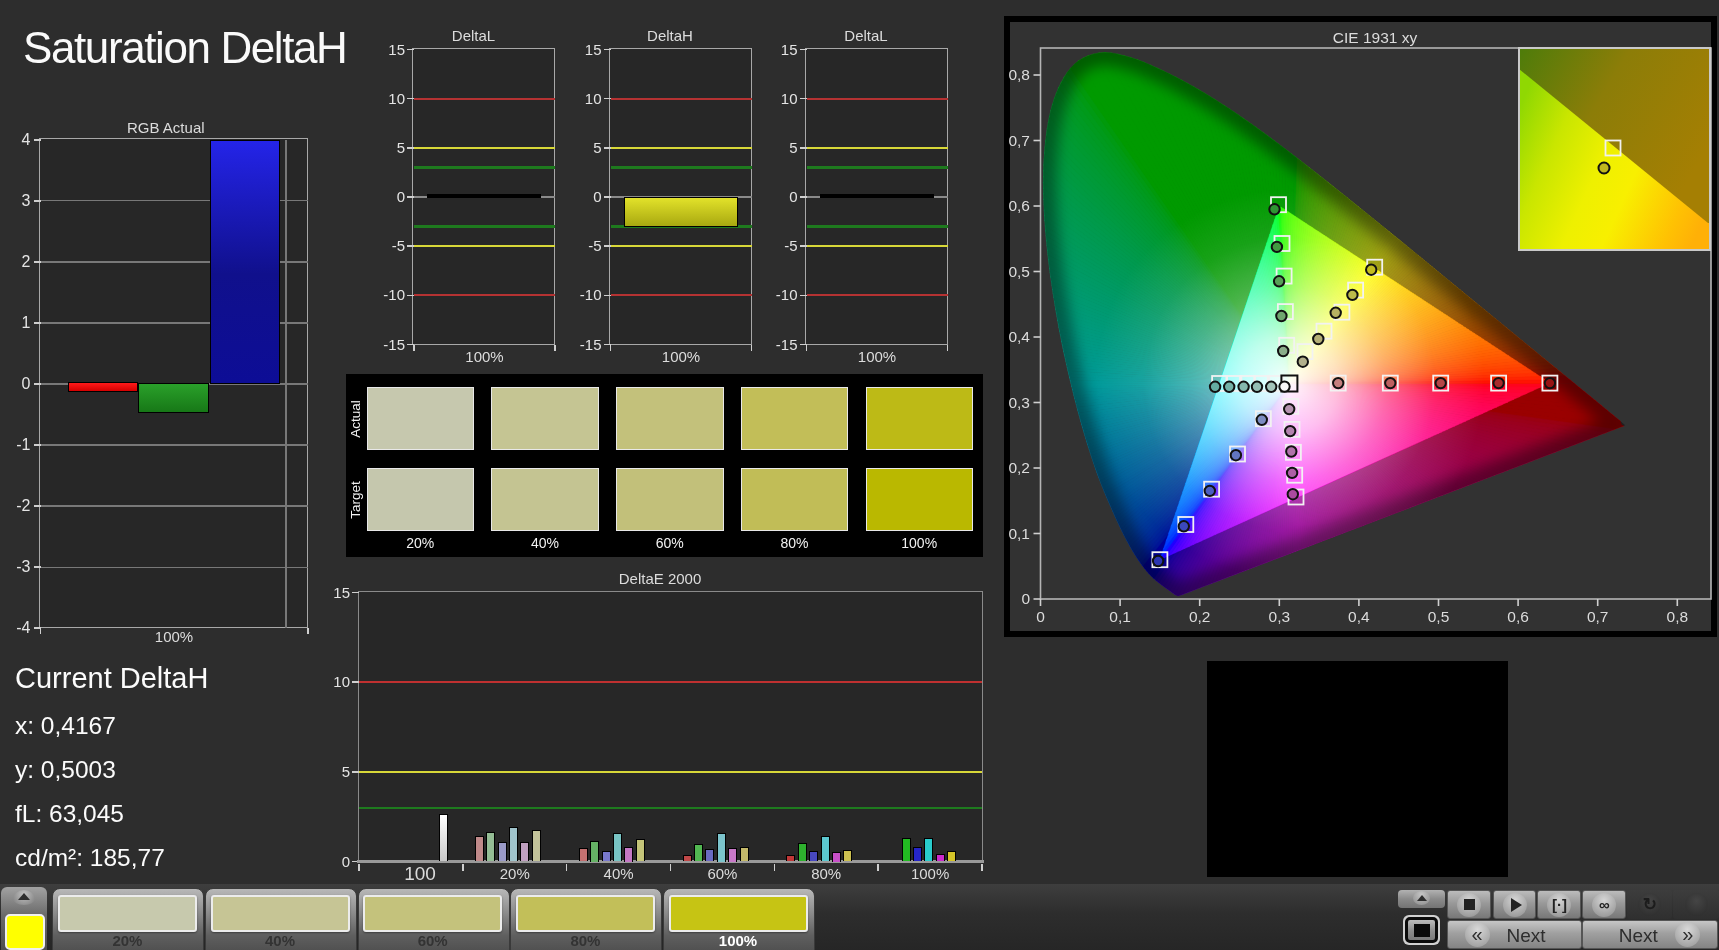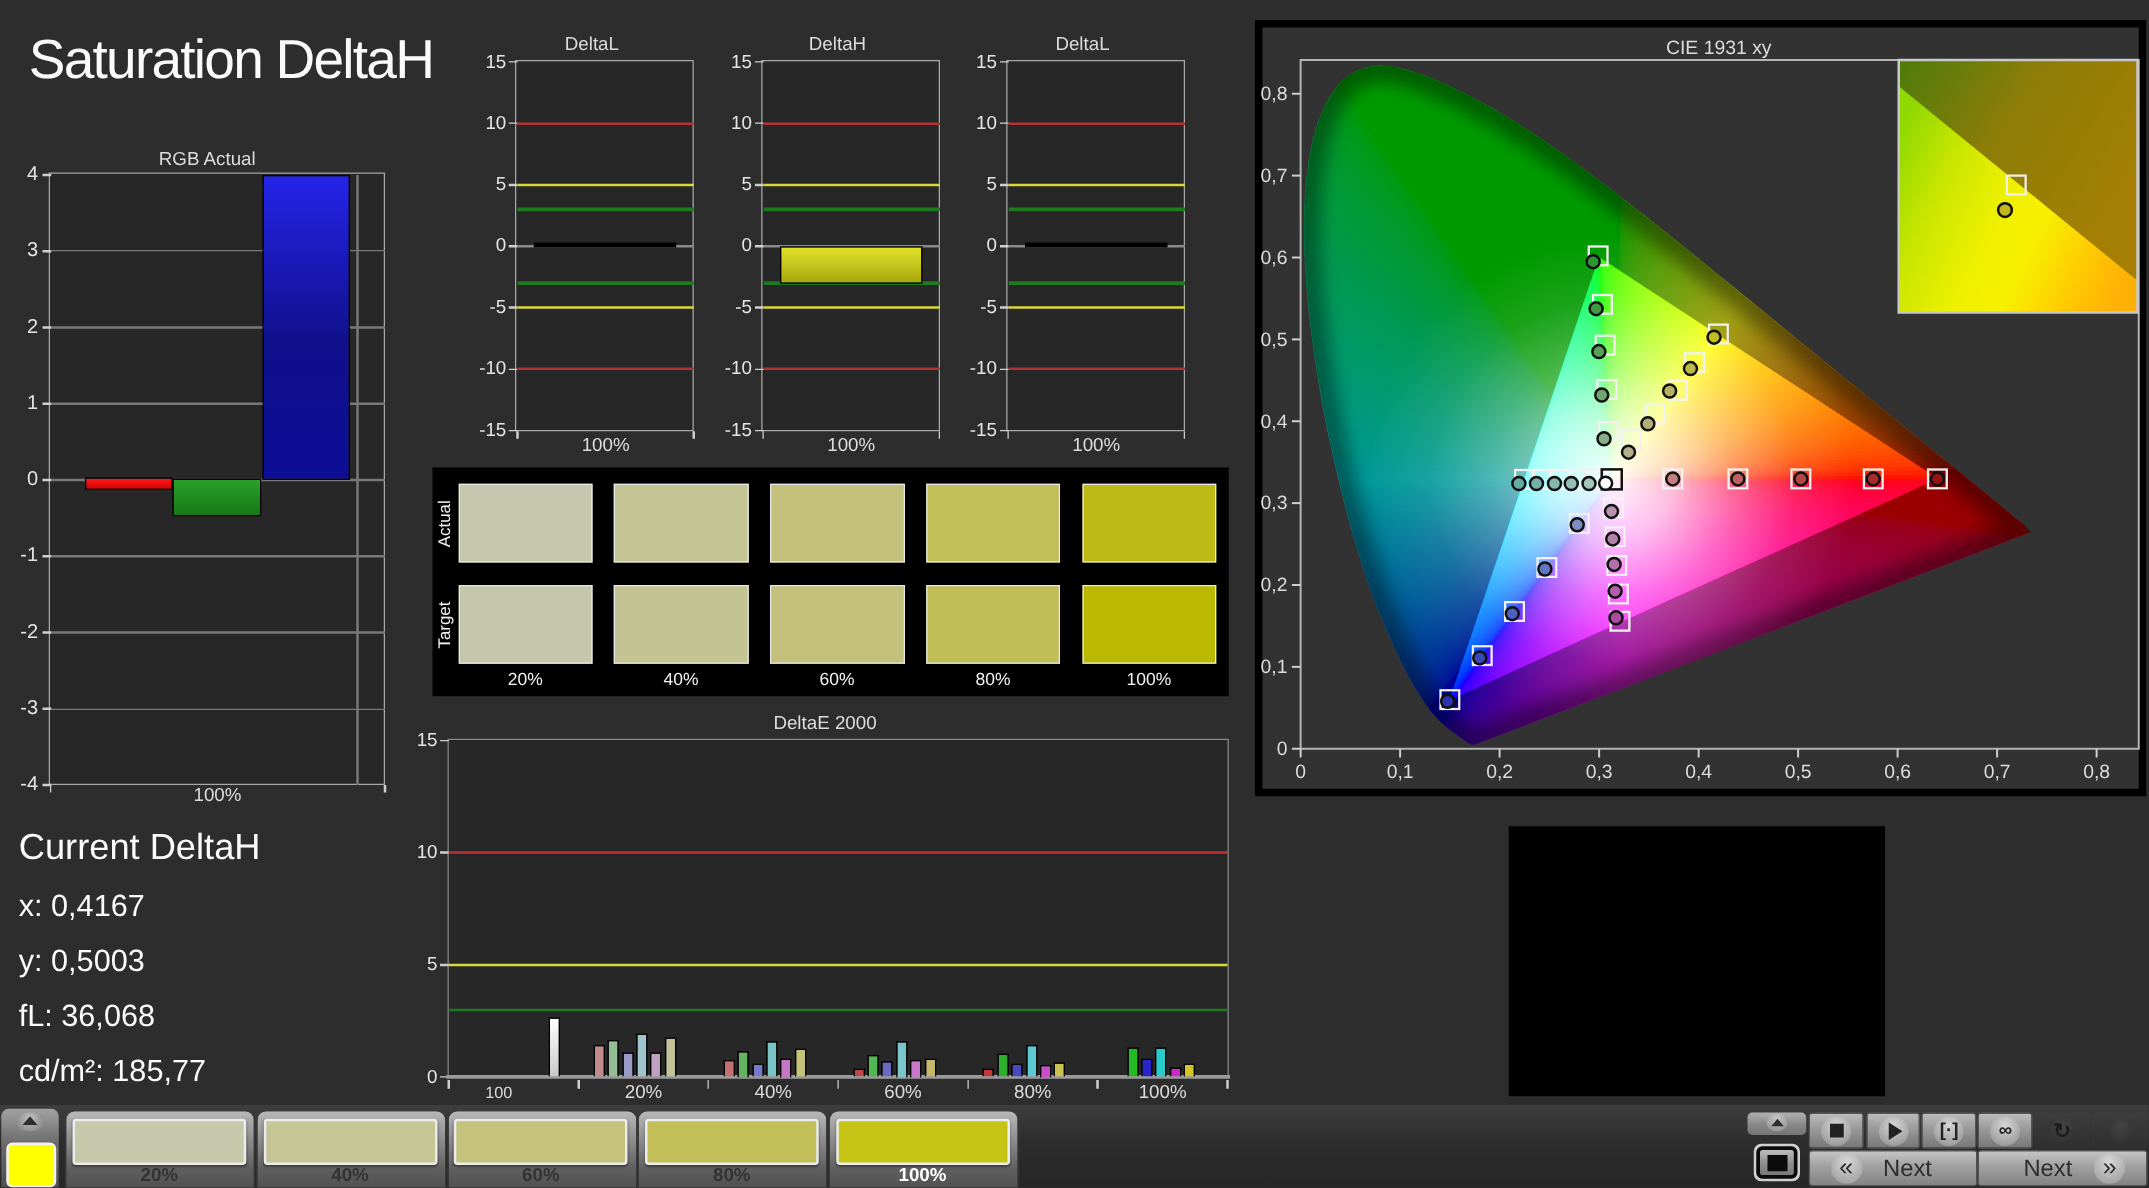--- a/index.html
+++ b/index.html
@@ -142,21 +142,21 @@
 <div class="abs" style="left:310.0px;top:760.8px;width:40px;text-align:right;font-size:15px;color:#e4e4e4;font-weight:normal;line-height:22px;">5</div>
 <div class="abs" style="left:352.0px;top:681.4px;width:7.0px;height:1.6px;background:#cfcfcf"></div>
 <div class="abs" style="left:310.0px;top:671.2px;width:40px;text-align:right;font-size:15px;color:#e4e4e4;font-weight:normal;line-height:22px;">10</div>
 <div class="abs" style="left:352.0px;top:591.7px;width:7.0px;height:1.6px;background:#cfcfcf"></div>
 <div class="abs" style="left:310.0px;top:581.5px;width:40px;text-align:right;font-size:15px;color:#e4e4e4;font-weight:normal;line-height:22px;">15</div>
 <div class="abs" style="left:359.0px;top:681.1px;width:623.0px;height:2.2px;background:#c03030"></div>
 <div class="abs" style="left:359.0px;top:770.7px;width:623.0px;height:2.2px;background:#d8d838"></div>
 <div class="abs" style="left:359.0px;top:806.6px;width:623.0px;height:2.2px;background:#1e7a1e"></div>
 <div class="abs" style="left:357.0px;top:860.0px;width:627.0px;height:3.0px;background:#9a9a9a"></div>
 <div class="abs" style="left:358.2px;top:863.5px;width:1.6px;height:7.0px;background:#cfcfcf"></div>
-<div class="abs" style="left:359px;top:862.5px;width:80px;text-align:center;font-size:13px;color:#dcdcdc;font-weight:normal;line-height:22px;">100</div>
+<div class="abs" style="left:380px;top:862.5px;width:80px;text-align:center;font-size:19px;color:#dcdcdc;font-weight:normal;line-height:22px;">100</div>
 <div class="abs" style="left:462.0px;top:863.5px;width:1.6px;height:7.0px;background:#cfcfcf"></div>
 <div class="abs" style="left:474.8px;top:862.5px;width:80px;text-align:center;font-size:15px;color:#dcdcdc;font-weight:normal;line-height:22px;">20%</div>
 <div class="abs" style="left:565.9px;top:863.5px;width:1.6px;height:7.0px;background:#cfcfcf"></div>
 <div class="abs" style="left:578.6px;top:862.5px;width:80px;text-align:center;font-size:15px;color:#dcdcdc;font-weight:normal;line-height:22px;">40%</div>
 <div class="abs" style="left:669.7px;top:863.5px;width:1.6px;height:7.0px;background:#cfcfcf"></div>
 <div class="abs" style="left:682.4px;top:862.5px;width:80px;text-align:center;font-size:15px;color:#dcdcdc;font-weight:normal;line-height:22px;">60%</div>
 <div class="abs" style="left:773.5px;top:863.5px;width:1.6px;height:7.0px;background:#cfcfcf"></div>
 <div class="abs" style="left:786.2px;top:862.5px;width:80px;text-align:center;font-size:15px;color:#dcdcdc;font-weight:normal;line-height:22px;">80%</div>
 <div class="abs" style="left:877.4px;top:863.5px;width:1.6px;height:7.0px;background:#cfcfcf"></div>
 <div class="abs" style="left:890.1px;top:862.5px;width:80px;text-align:center;font-size:15px;color:#dcdcdc;font-weight:normal;line-height:22px;">100%</div>
@@ -187,21 +187,21 @@
 <div class="abs" style="left:831.9px;top:851.5px;width:9px;height:10.0px;background:linear-gradient(#c84fc8,#c84fc8);border:1.6px solid #000;border-bottom:none;box-sizing:border-box"></div>
 <div class="abs" style="left:843.3px;top:850.2px;width:9px;height:11.3px;background:linear-gradient(#ccc050,#ccc050);border:1.6px solid #000;border-bottom:none;box-sizing:border-box"></div>
 <div class="abs" style="left:901.6px;top:837.8px;width:9px;height:23.7px;background:linear-gradient(#22bb22,#22bb22);border:1.6px solid #000;border-bottom:none;box-sizing:border-box"></div>
 <div class="abs" style="left:913.0px;top:846.8px;width:9px;height:14.7px;background:linear-gradient(#2525c8,#2525c8);border:1.6px solid #000;border-bottom:none;box-sizing:border-box"></div>
 <div class="abs" style="left:924.4px;top:838.4px;width:9px;height:23.1px;background:linear-gradient(#29cccc,#29cccc);border:1.6px solid #000;border-bottom:none;box-sizing:border-box"></div>
 <div class="abs" style="left:935.8px;top:853.6px;width:9px;height:7.9px;background:linear-gradient(#cc29cc,#cc29cc);border:1.6px solid #000;border-bottom:none;box-sizing:border-box"></div>
 <div class="abs" style="left:947.2px;top:850.6px;width:9px;height:10.9px;background:linear-gradient(#d4c428,#d4c428);border:1.6px solid #000;border-bottom:none;box-sizing:border-box"></div>
 <div class="abs" style="left:15px;top:662px;font-size:29px;color:#fbfbfb">Current DeltaH</div>
 <div class="abs" style="left:15px;top:712px;font-size:24.5px;color:#fbfbfb">x: 0,4167</div>
 <div class="abs" style="left:15px;top:756px;font-size:24.5px;color:#fbfbfb">y: 0,5003</div>
-<div class="abs" style="left:15px;top:800px;font-size:24.5px;color:#fbfbfb">fL: 36,068</div>
+<div class="abs" style="left:15px;top:800px;font-size:24.5px;color:#fbfbfb">fL: 63,045</div>
 <div class="abs" style="left:15px;top:844px;font-size:24.5px;color:#fbfbfb">cd/m²: 185,77</div>
 <div class="abs" style="left:1003.5px;top:16px;width:713px;height:621px;background:#323232;border:6.5px solid #000;box-sizing:border-box"></div>
 <svg class="abs" style="left:0;top:0" width="1719" height="950" font-family="Liberation Sans, sans-serif">
     <defs>
       <linearGradient id="insb" x1="0" y1="0.3" x2="1" y2="0.78">
         <stop offset="0" stop-color="#90d802"></stop>
         <stop offset="0.22" stop-color="#c9e600"></stop>
         <stop offset="0.45" stop-color="#eef000"></stop>
         <stop offset="0.62" stop-color="#f8ef00"></stop>
         <stop offset="0.88" stop-color="#ffc103"></stop>

